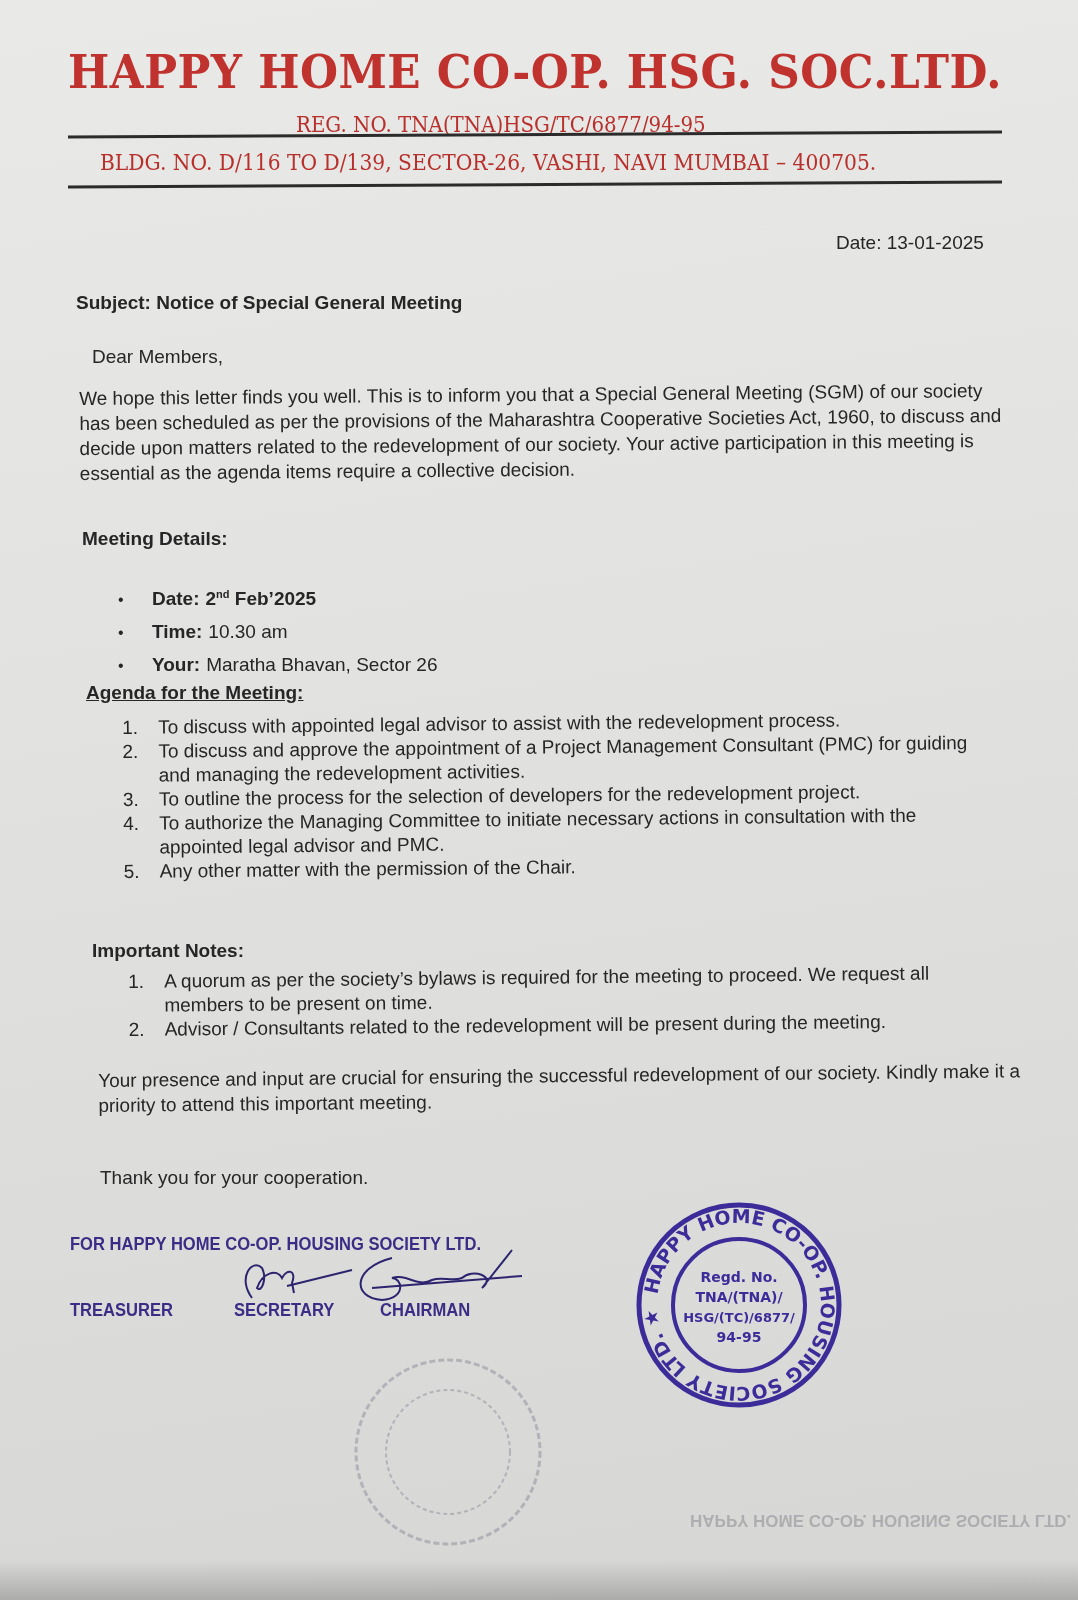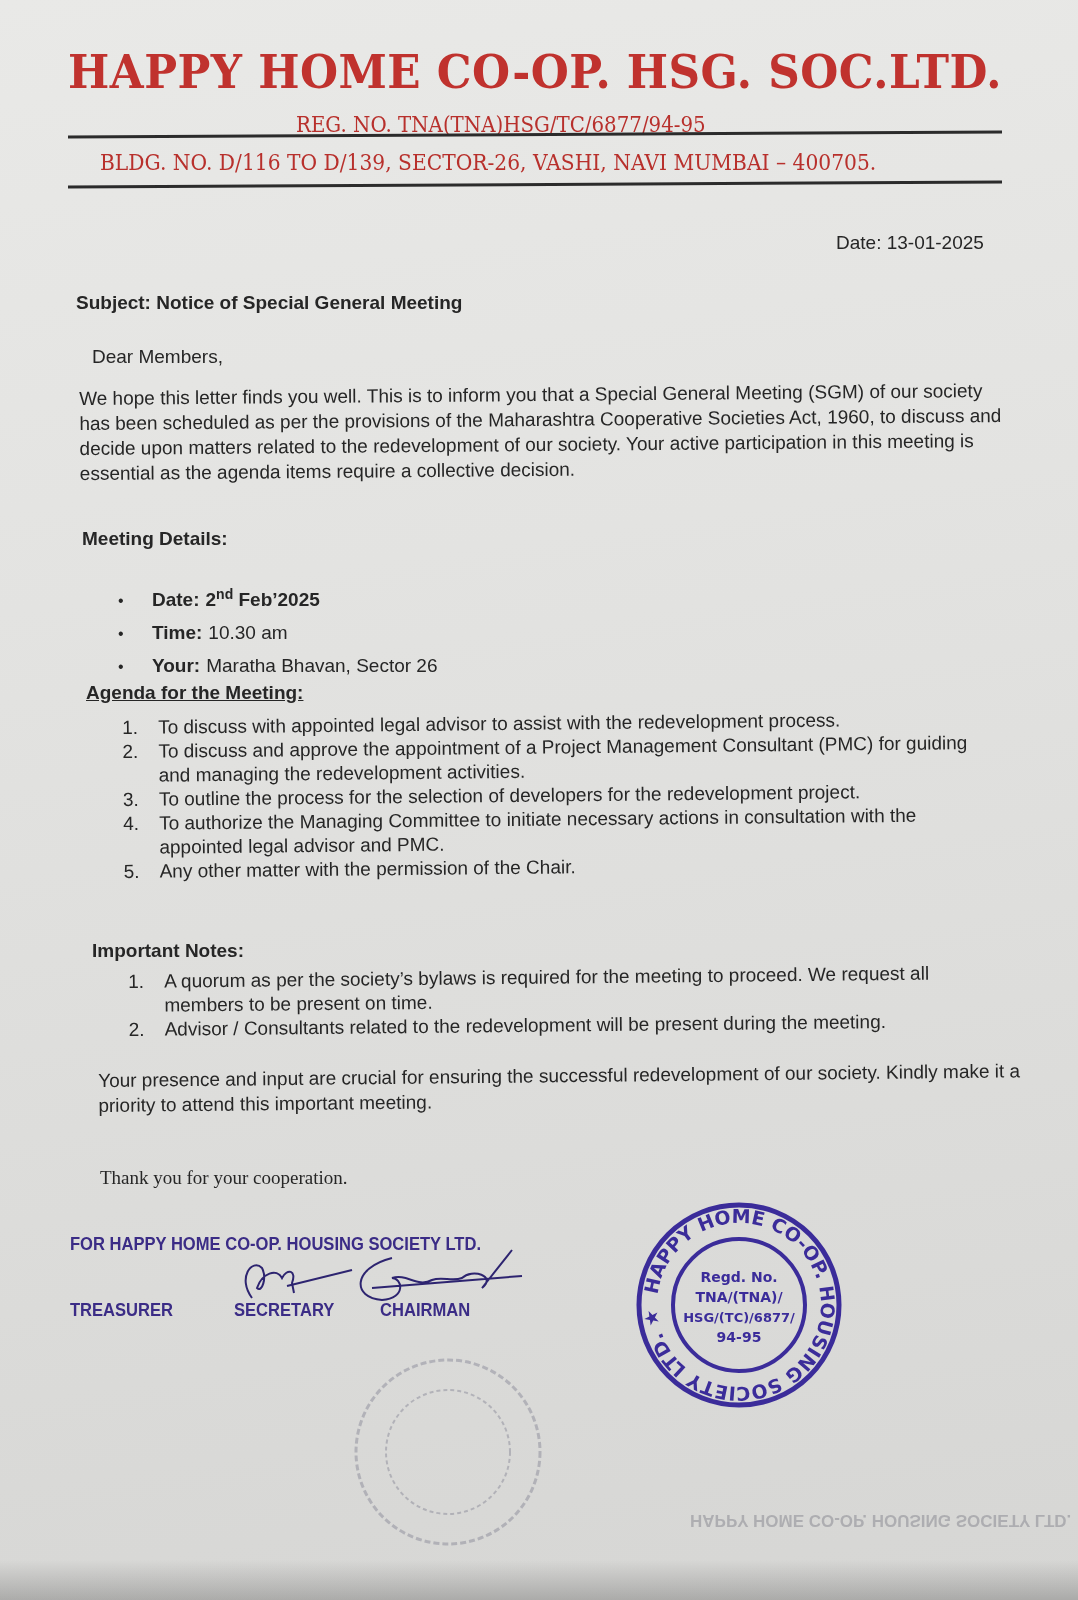--- a/index.html
+++ b/index.html
@@ -41,31 +41,31 @@
   .subject { left: 76px; top: 292px; font-weight: bold; }
   .greeting { left: 92px; top: 346px; }
   .para { position: absolute; left: 79px; width: 930px; line-height: 25px; }
   .para-1 { top: 386px; transform: rotate(-0.5deg); transform-origin: left top; }
   .heading { font-weight: bold; }
   .meeting-heading { left: 82px; top: 528px; }
   .details { position: absolute; left: 118px; top: 574px; line-height: 24px; }
   .details .row { display: flex; align-items: baseline; }
   .details .bullet { width: 34px; font-size: 16px; }
   .details b { margin-right: 6px; margin-top: 8px; }
-  .details sup { font-size: 14px; }
+  .details sup { font-size: 11px; }
   .agenda-heading { left: 86px; top: 682px; text-decoration: underline; }
   .list { position: absolute; line-height: 24px; transform: rotate(-0.6deg); transform-origin: left top; }
   .agenda { left: 122px; top: 716px; width: 880px; }
   .list .item { display: flex; }
   .list .num { width: 36px; flex: none; }
   .list .txt { white-space: normal; }
   .notes-heading { left: 92px; top: 940px; }
   .notes { left: 128px; top: 970px; width: 880px; }
   .closing { position: absolute; left: 98px; top: 1068px; width: 930px; line-height: 25px; transform: rotate(-0.6deg); transform-origin: left top; }
-  .thanks { left: 100px; top: 1167px; font-family: Liberation Serif, serif; }
+  .thanks { left: 100px; top: 1167px; }
 
   .stamp-text { font-family: "Liberation Sans", sans-serif; font-weight: bold; color: #3b2c86; }
   .for-society { left: 70px; top: 1234px; font-size: 18px; transform: scaleX(0.92); transform-origin: left top; }
   .role { font-size: 18px; top: 1300px; transform: scaleX(0.92); transform-origin: left top; }
   .role-treasurer { left: 70px; }
   .role-secretary { left: 234px; }
   .role-chairman { left: 380px; }
 
   .seal { position: absolute; left: 634px; top: 1200px; width: 210px; height: 210px; }
   .seal-faint { position: absolute; left: 348px; top: 1352px; width: 200px; height: 200px; opacity: 0.35; }

